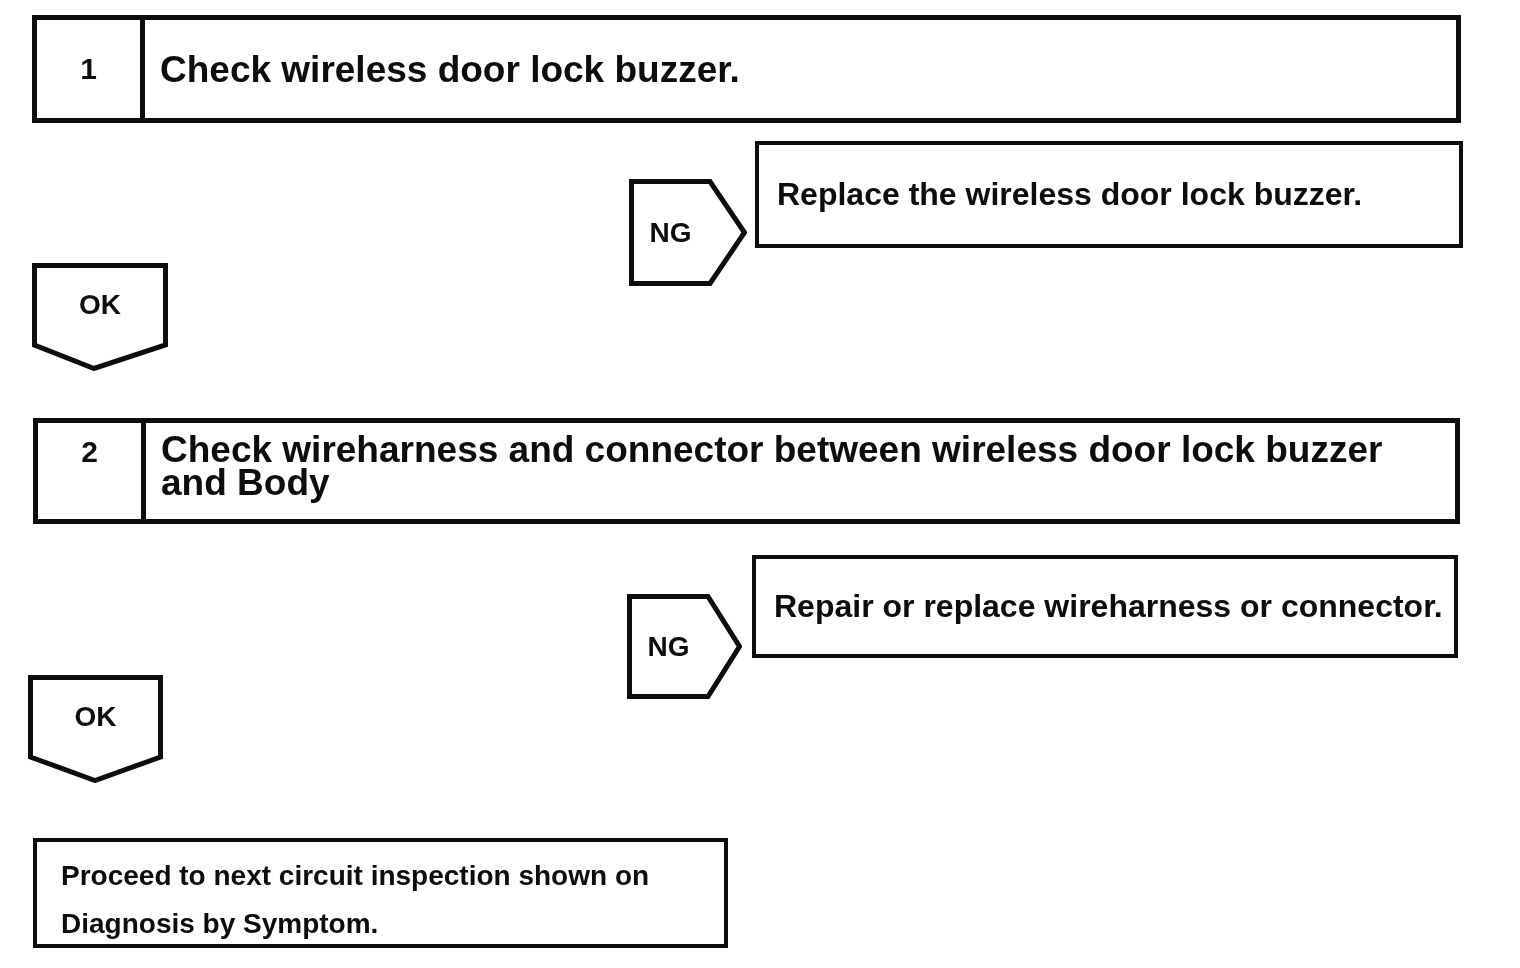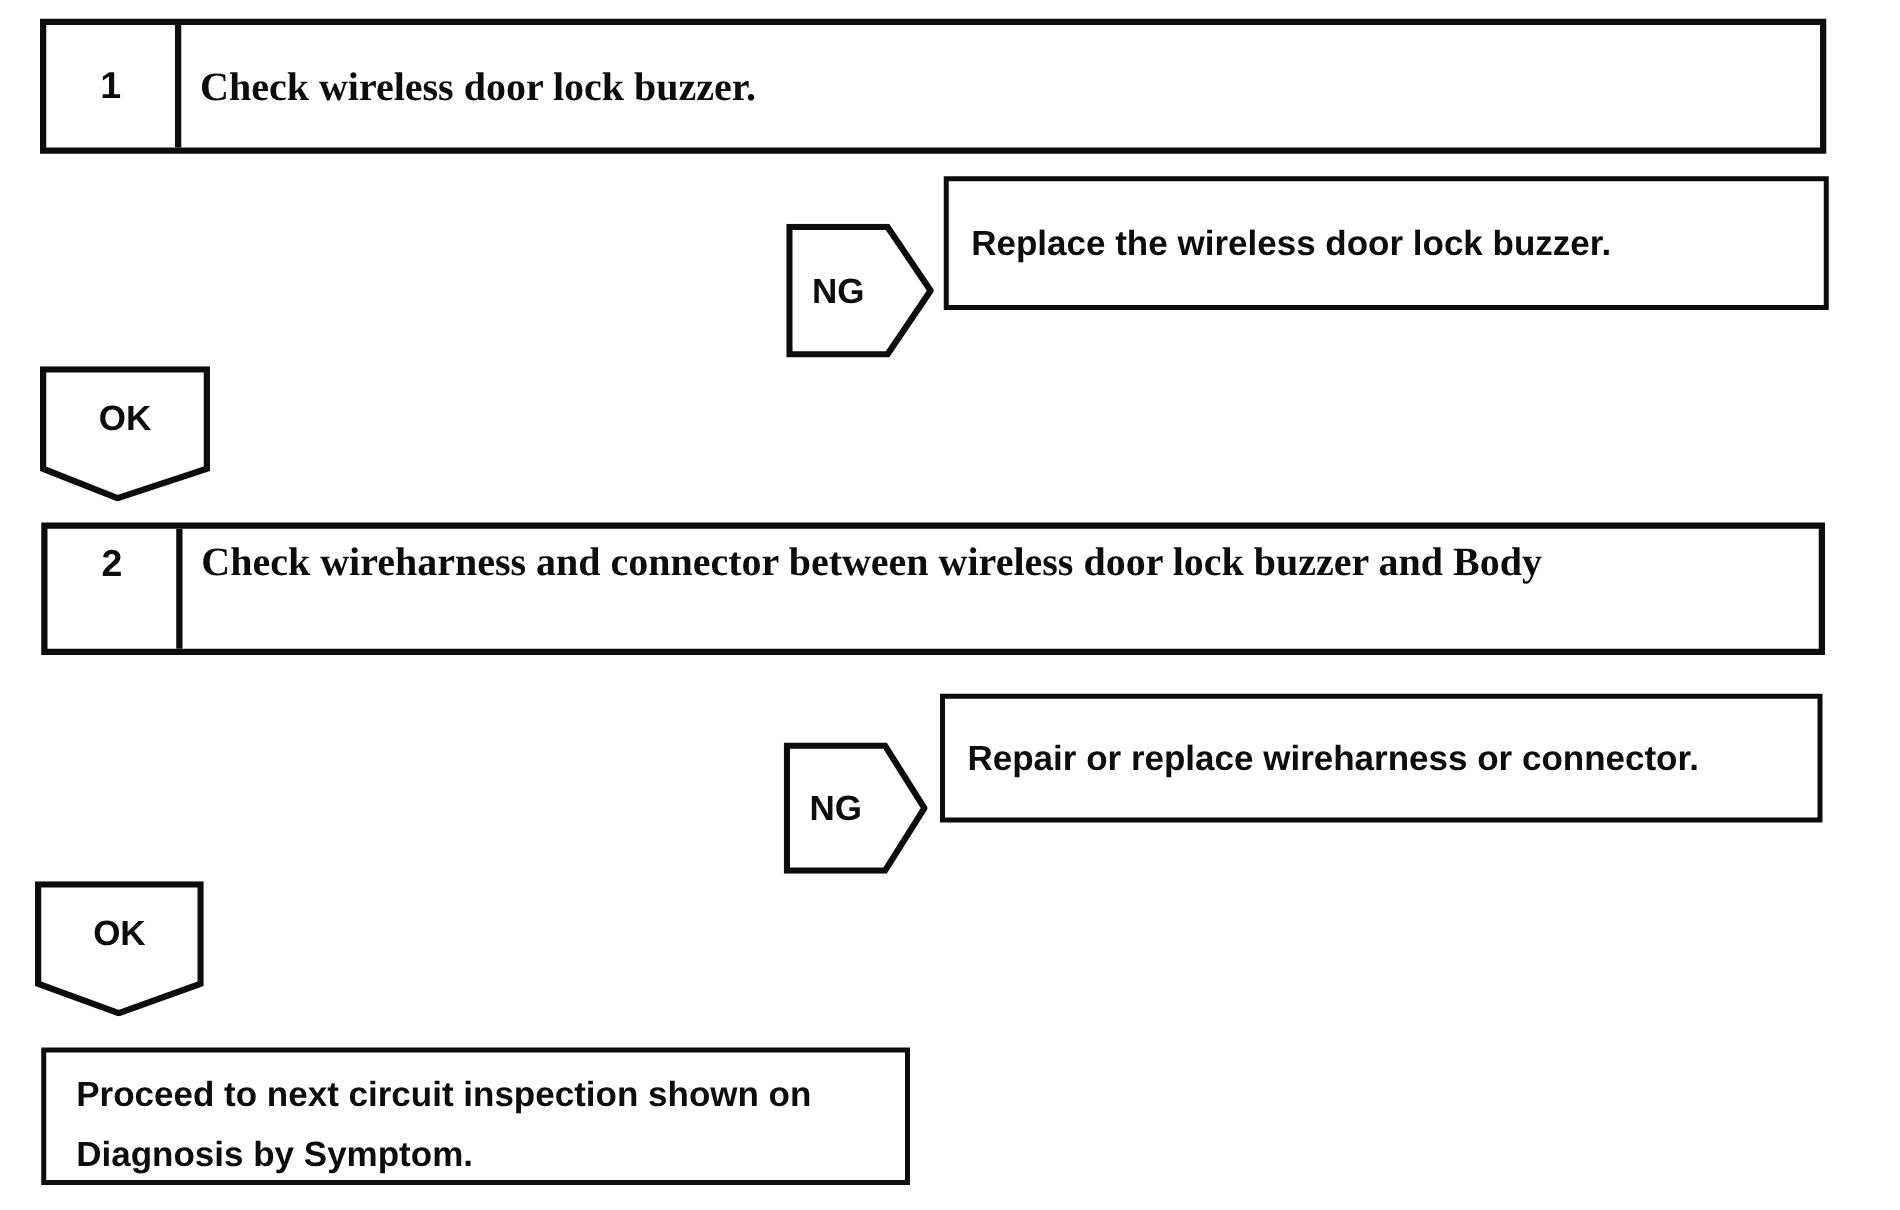--- a/index.html
+++ b/index.html
@@ -27,61 +27,60 @@
   .step-num {
     width: 108px;
     flex: 0 0 108px;
     border-right: 5px solid #0d0d0d;
     display: flex;
     justify-content: center;
     font-size: 30px;
   }
   .step-body {
     flex: 1 1 auto;
-    font-size: 32px;
+    font-size: 37px;
     line-height: 33px;
     padding-left: 15px;
-    font-family: Liberation Serif, serif;
   }
   .step--single .step-num,
   .step--single .step-body { align-items: center; }
   .step--single .step-body { display: flex; }
   .step--double .step-num { align-items: flex-start; padding-top: 12px; }
   .step--double .step-body { padding-top: 10px; border-radius: 13px; }
 
   
   .ng-connector { position: absolute; margin-top: 39px; }
   .ng-connector svg { position: absolute; inset: 0; display: block; }
   .ng-label {
     position: absolute;
     left: 0; width: 83px;
     top: 50%; transform: translateY(-50%);
     text-align: center;
     font-size: 28px;
   }
 
   
-  .ok-connector { position: absolute; margin-top: 30px; }
+  .ok-connector { position: absolute; }
   .ok-connector svg { position: absolute; inset: 0; display: block; }
   .ok-label {
     position: absolute;
     left: 0; right: 0;
     top: 42px; transform: translateY(-50%);
     text-align: center;
     font-size: 28px;
   }
 
   
   .result-box {
     border: 4px solid #0d0d0d;
     background: #ffffff;
     display: flex;
     align-items: center;
     padding-left: 18px;
-    font-size: 28px;
+    font-size: 32px;
   }
 
   
   .final-box {
     border: 4px solid #0d0d0d;
     background: #ffffff;
     font-size: 28px;
     line-height: 48px;
     padding: 10px 0 0 24px;
   }

